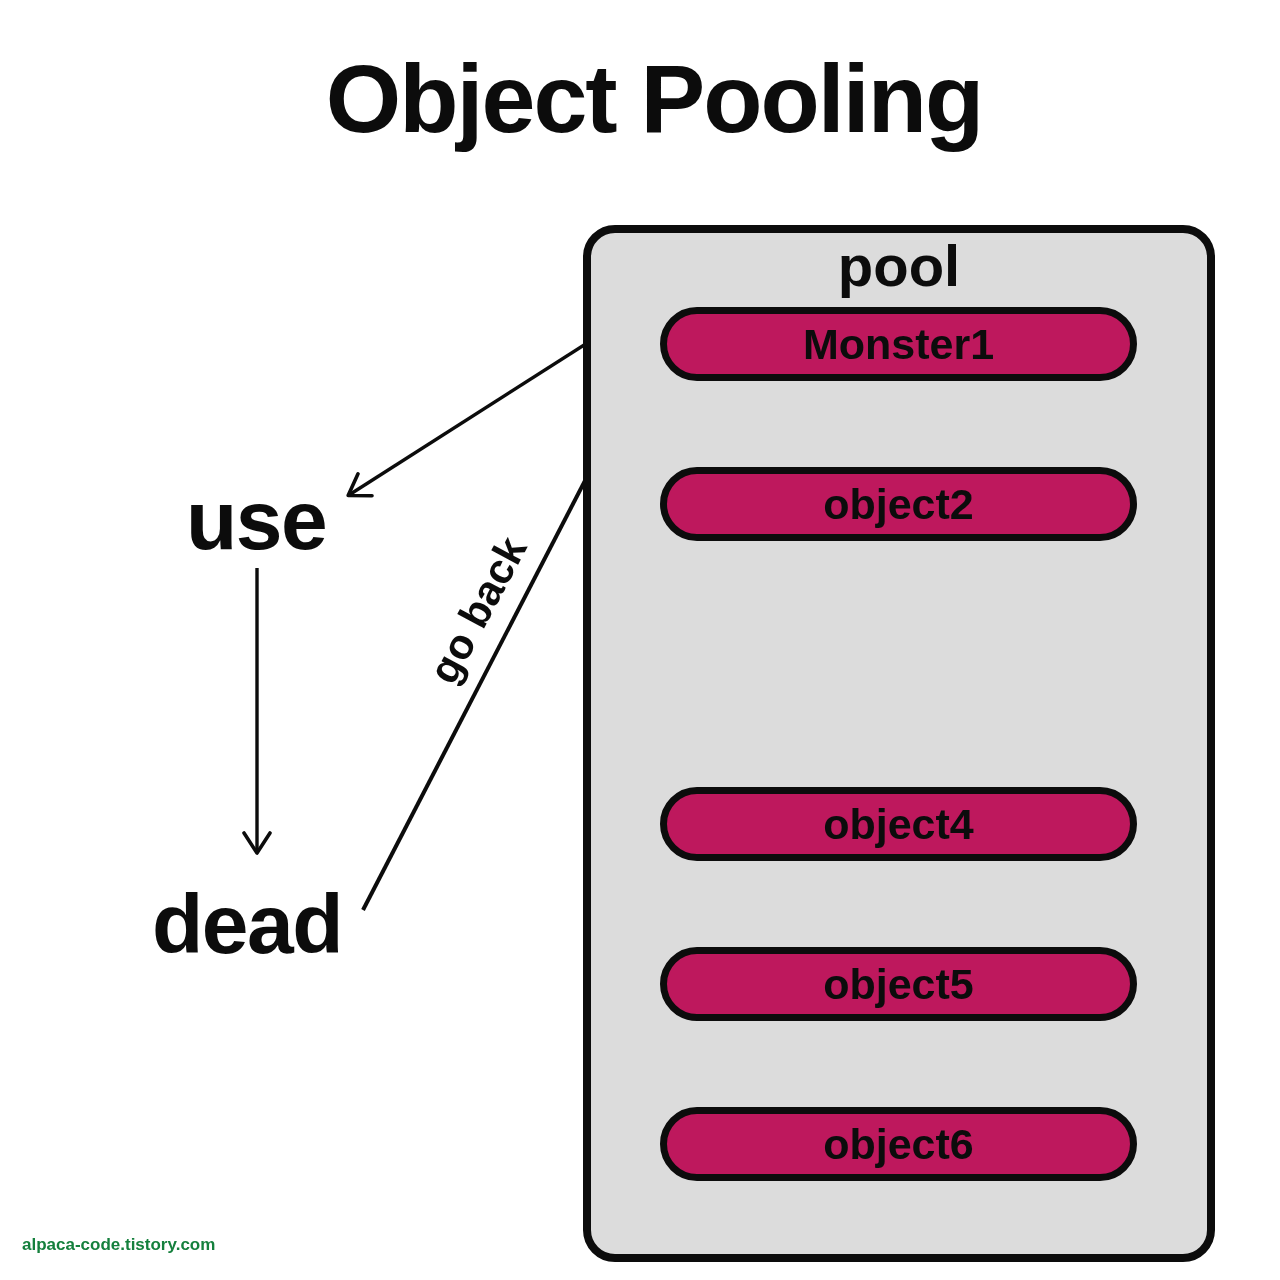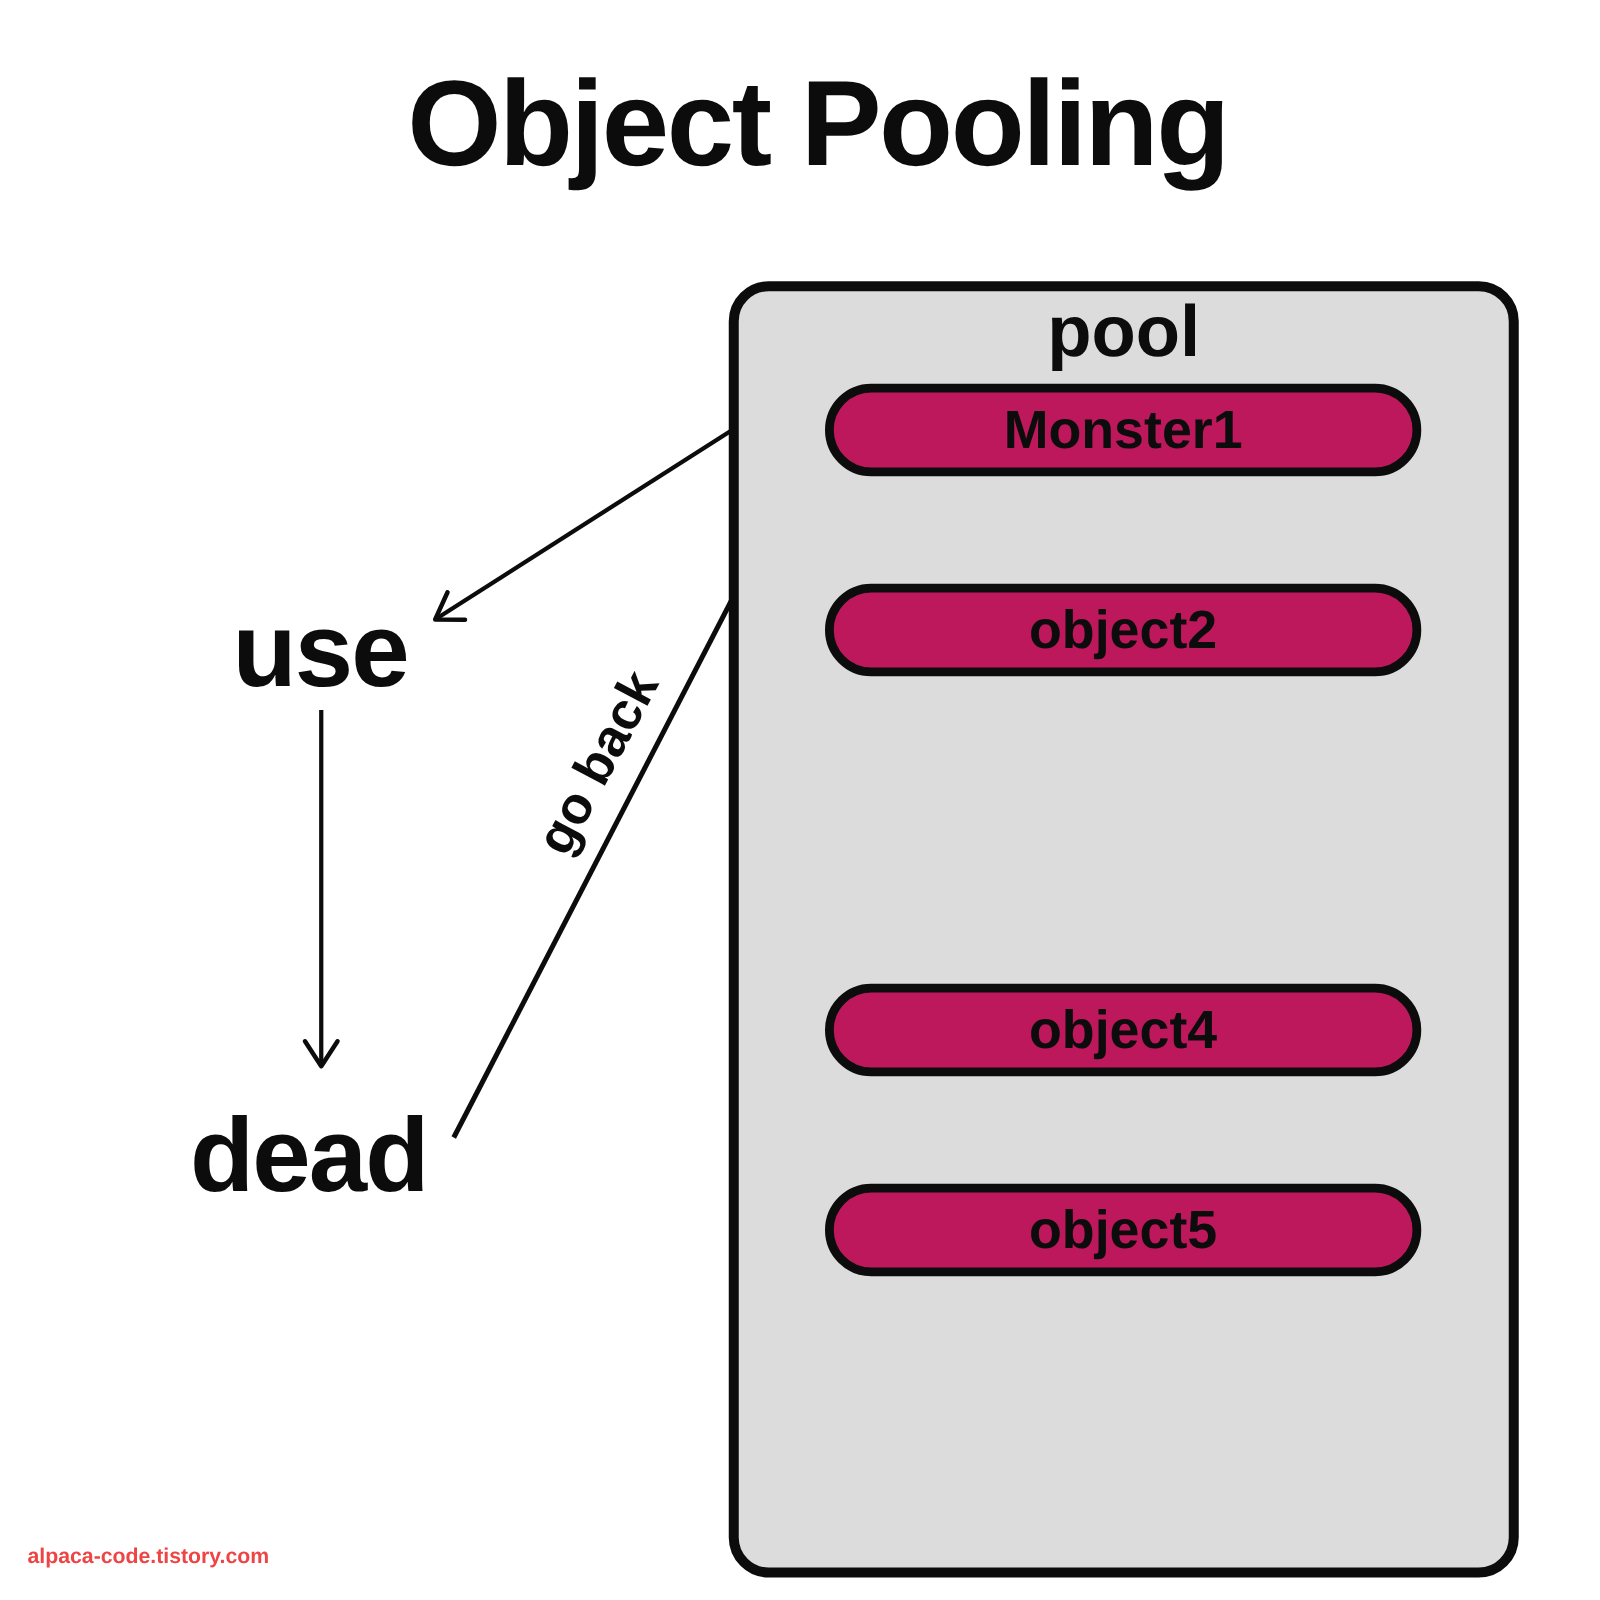--- a/index.html
+++ b/index.html
@@ -98,21 +98,21 @@
     width: 1280px;
     height: 1280px;
     pointer-events: none;
   }
   .watermark {
     position: absolute;
     left: 22px;
     top: 1236px;
     font-size: 17px;
     font-weight: 700;
-    color: #ef4444;
+    color: #15803d;
     line-height: 1;
   }
 </style>
 </head>
 <body>
 
 <div id="canvas">
 
   <div class="title">Object Pooling</div>
 
@@ -135,20 +135,23 @@
     </div>
     <div class="pill pill-1">
       <span>object2</span>
     </div>
     <div class="pill pill-3">
       <span>object4</span>
     </div>
     <div class="pill pill-4">
       <span>object5</span>
     </div>
+    <div class="pill pill-5">
+      <span>object6</span>
+    </div>
   </div>
 
   <div class="state-label state-use">use</div>
 
   <div class="state-label state-dead">dead</div>
 
   <div class="goback-label">go back</div>
 
   <div class="watermark">alpaca-code.tistory.com</div>
 

